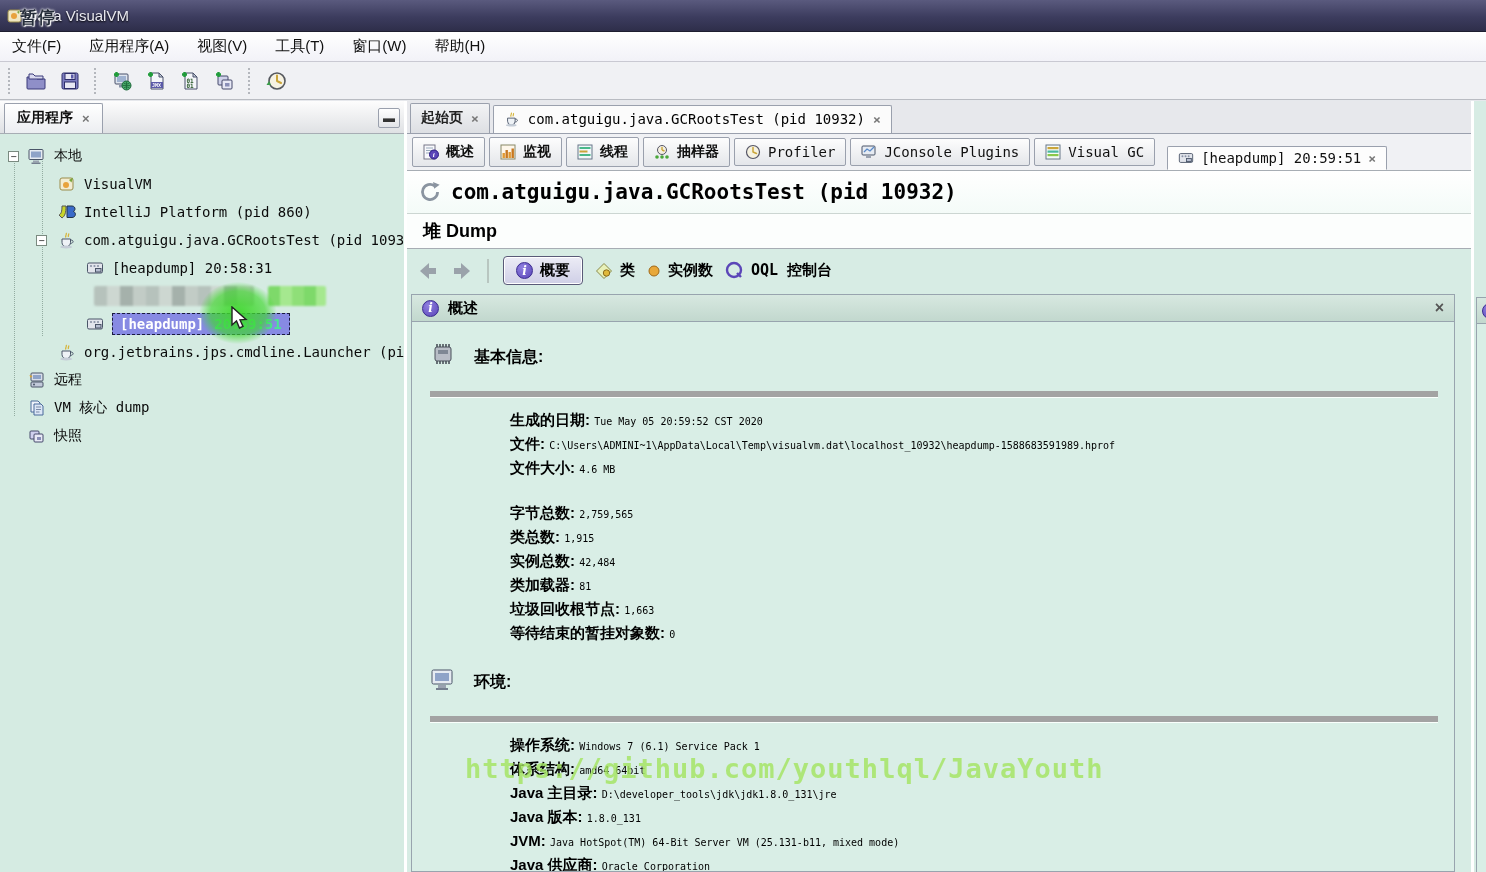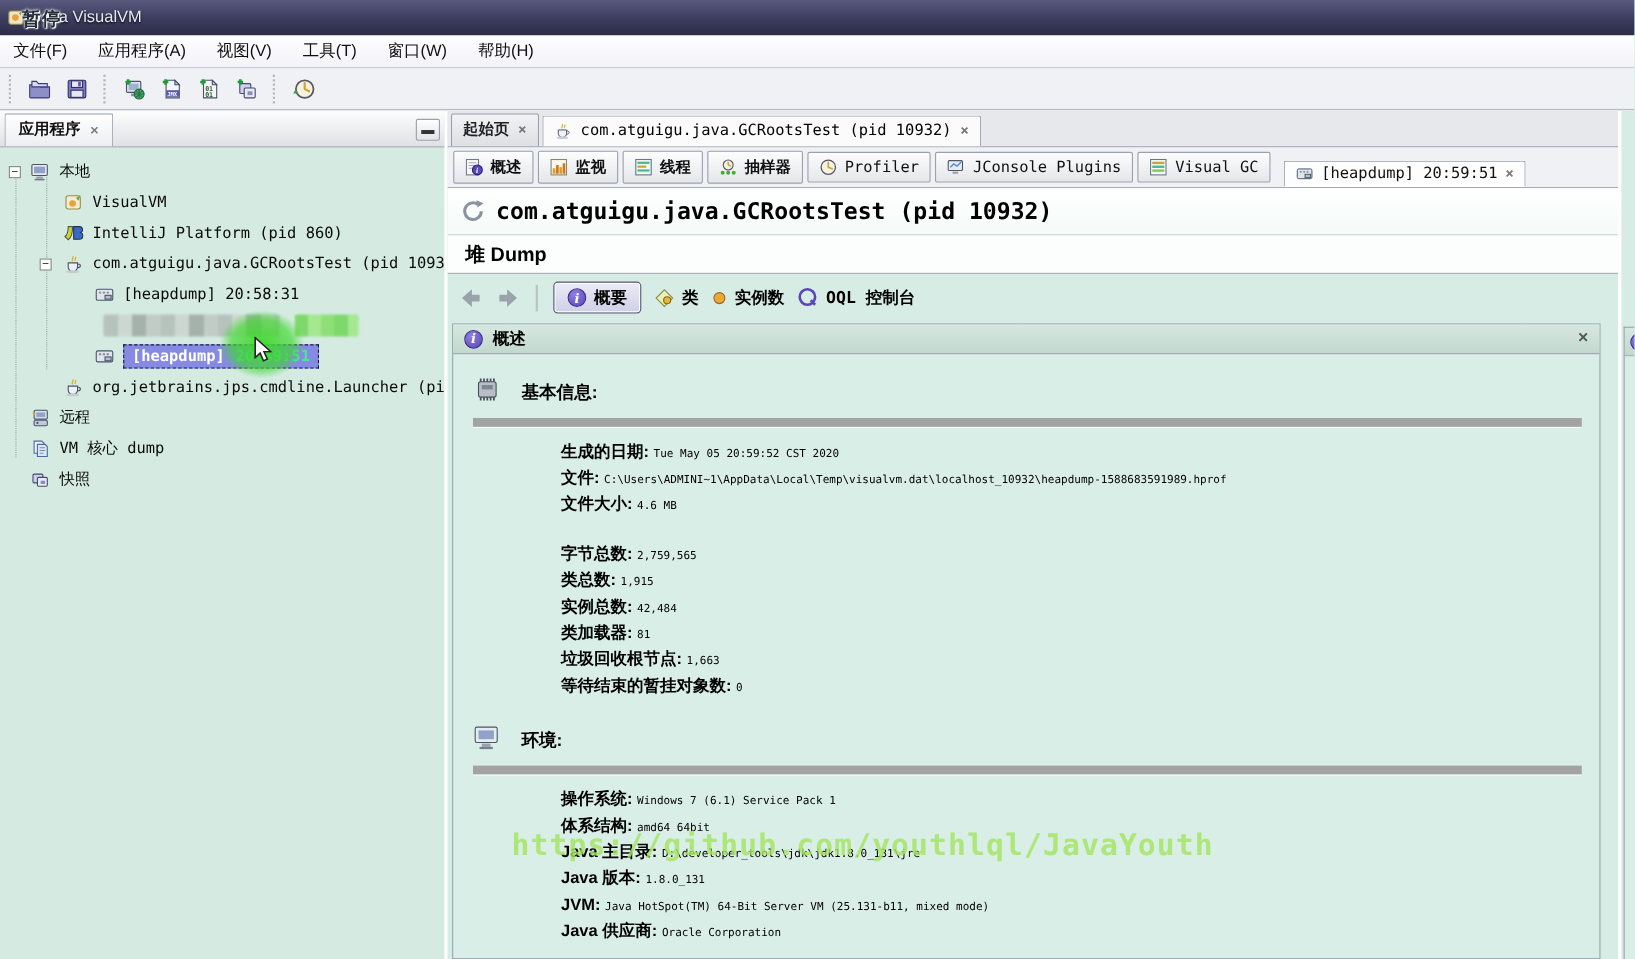--- a/index.html
+++ b/index.html
@@ -98,22 +98,22 @@
 
   .panel { flex:1; margin:2px 16px 0 4px; border:1px solid #98a4ae; display:flex; flex-direction:column; min-height:0;
     background:#d9eee6; }
   .panel-header { height:27px; background:linear-gradient(180deg,#d7e8e0,#c2d8ce); border-bottom:1px solid #98a4ae;
     display:flex; align-items:center; gap:9px; padding:0 10px; }
   .panel-title { font-weight:bold; font-size:15px; color:#000; }
   .panel-x { margin-left:auto; color:#555; font-size:16px; font-weight:bold; }
   .panel-body { flex:1; padding:20px 0 0 18px; overflow:hidden; font-size:15px; }
 
   .section { margin-bottom:24px; }
-  .sec-head { display:flex; align-items:flex-end; gap:18px; margin-right:16px; border-bottom:8px solid #a3a3a3;
-    box-shadow:0 1px 0 #fafffc; padding-bottom:12px; }
+  .sec-head { display:flex; align-items:flex-end; gap:18px; margin-right:16px; border-bottom:6px solid #a3a3a3;
+    box-shadow:0 1px 0 #fafffc; padding-bottom:23px; }
   .sec-icon { width:26px; height:26px; flex:none; }
   .sec-icon svg { width:26px; height:26px; }
   .sec-title { font-weight:bold; font-size:16px; }
   .kv { margin:5px 0 0 80px; line-height:17px; }
   .kv .k { font-weight:bold; }
   .kv .v { font-family:"DejaVu Sans Mono", monospace; font-size:10px; }
   .kv-block { margin-top:14px; }
   .stats-block { margin-top:26px; }
 
   .watermark { position:absolute; left:58px; top:652px; z-index:40; pointer-events:none;

